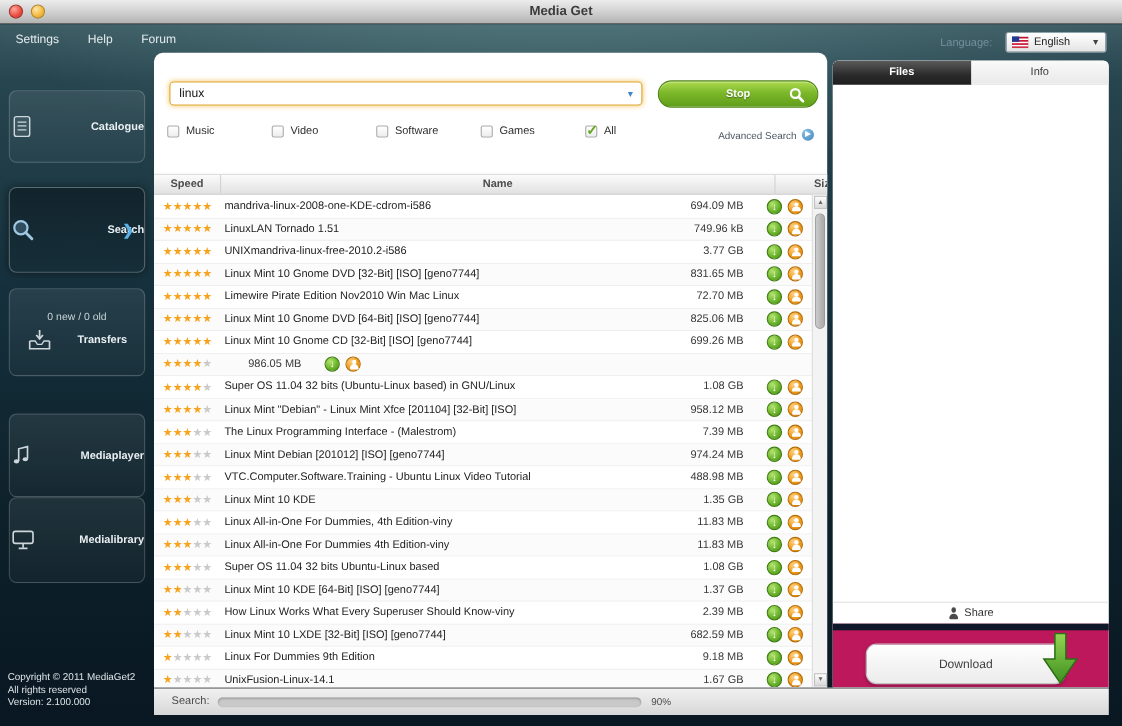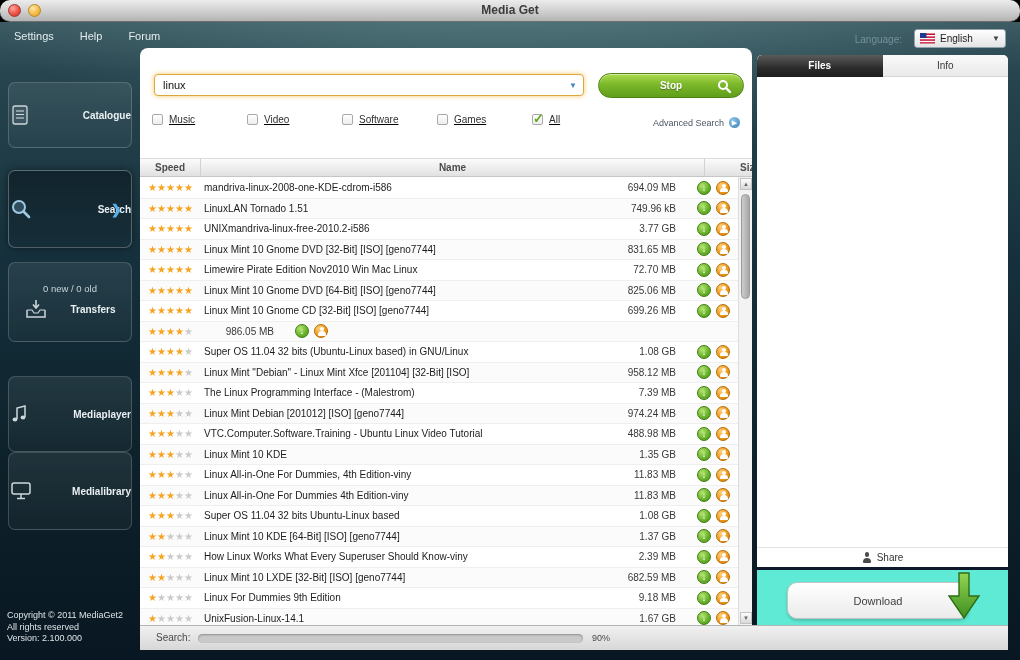--- a/index.html
+++ b/index.html
@@ -1,21 +1,21 @@
 <!DOCTYPE html>
 <html><head>
 <meta charset="utf-8">
 <style>
   * { margin:0; padding:0; box-sizing:border-box; }
   html,body { width:1020px; height:660px; background:#000; font-family:"Liberation Sans", sans-serif; overflow:hidden; }
   .stage { position:absolute; top:0; left:0; width:1020px; height:660px; }
 
   
   .titlebar { position:absolute; top:0; left:0; right:0; height:22px;
-    background:linear-gradient(#ececec,#cfcfcf 55%,#b3b3b3); border-bottom:1px solid #6f6f6f;border-radius:10px; }
+    background:linear-gradient(#ececec,#cfcfcf 55%,#b3b3b3); border-bottom:1px solid #6f6f6f; }
   .traffic { position:absolute; top:4px; left:8px; display:flex; gap:7px; }
   .light { width:13px; height:13px; border-radius:50%; cursor:default; }
   .light.red    { background:radial-gradient(circle at 35% 30%, #ffa79e, #ea4b40 60%, #c23830); border:1px solid #a33730; }
   .light.yellow { background:radial-gradient(circle at 35% 30%, #ffe7a8, #f5b73d 60%, #d2992b); border:1px solid #b28a2d; }
   .win-title { text-align:center; line-height:21px; font-size:12px; font-weight:bold; color:#3b3b3b; }
 
   
   .app { position:absolute; top:22px; left:0; right:0; bottom:0;
     background:
       radial-gradient(ellipse 900px 320px at 50% -60px, rgba(130,180,180,.38), rgba(0,0,0,0) 62%),
@@ -55,21 +55,21 @@
   .search-input { width:100%; height:100%; border:1px solid #dba93a; border-radius:4px;
     box-shadow:0 0 5px rgba(247,190,80,.85); font-size:11px; padding:0 20px 0 8px; color:#111;
     font-family:"Liberation Sans", sans-serif; outline:none; }
   .input-dd { position:absolute; right:7px; top:7px; font-size:8px; color:#3f86c6; cursor:pointer; }
   .stop-btn { position:absolute; left:458px; top:25px; width:146px; height:25px; border-radius:13px;
     background:linear-gradient(#aedb50,#7cb82a 45%,#609e1b); border:1px solid #4e8515; color:#fff;
     font-weight:bold; font-size:10px; display:flex; align-items:center; justify-content:center;
     text-shadow:0 1px 1px rgba(0,0,0,.35); box-shadow:inset 0 1px 0 rgba(255,255,255,.45); cursor:pointer; }
   .stop-btn svg { position:absolute; right:11px; top:5px; }
 
-  .filters { position:absolute; left:12px; top:66px; display:flex;text-decoration:underline; }
+  .filters { position:absolute; left:12px; top:66px; display:flex; }
   .filter { width:95px; display:flex; align-items:center; gap:6px; font-size:10px; color:#2e2e2e; cursor:pointer; }
   .cb { width:11px; height:11px; border:1px solid #a9a9a9; border-radius:2px;
     background:linear-gradient(#fff,#ededed); position:relative; flex:0 0 auto; }
   .cb.checked::after { content:"✓"; position:absolute; top:-4px; left:0px; color:#63a71d;
     font-size:13px; font-weight:bold; }
   .advanced { position:absolute; right:12px; top:69px; display:flex; align-items:center; gap:5px;
     font-size:9px; color:#4a5560; cursor:pointer; }
   .adv-ic { width:11px; height:11px; border-radius:50%; background:radial-gradient(circle at 35% 30%, #8cc4e8, #3d7fb8);
     color:#fff; font-size:7px; line-height:11px; text-align:center; }
 
@@ -110,21 +110,21 @@
   .tabs { position:absolute; left:0; top:0; right:0; height:22px; display:flex; }
   .tab { flex:1; text-align:center; line-height:22px; font-size:10px; cursor:pointer; }
   .tab.files { background:linear-gradient(#5b5b5b,#2b2b2b 60%,#1e1e1e); color:#fff; font-weight:bold; border-radius:5px 0 0 0; }
   .tab.info  { background:linear-gradient(#fafafa,#e9e9e9); color:#3a3a3a; border-bottom:1px solid #d6d6d6; border-radius:0 5px 0 0; }
   .share-row { position:absolute; left:0; right:0; top:492px; height:20px; border-top:1px solid #e2e2e2;
     display:flex; align-items:center; justify-content:center; gap:5px; font-size:10px; color:#333; cursor:pointer; }
   .share-person { position:relative; width:10px; height:11px; display:inline-block; }
   .share-person::before { content:""; position:absolute; top:0; left:3px; width:4.5px; height:4.5px; border-radius:50%; background:#4a4a4a; }
   .share-person::after  { content:""; position:absolute; bottom:0.5px; left:1px; width:8.5px; height:5px;
     border-radius:4px 4px 1px 1px; background:#4a4a4a; }
-  .download-area { position:absolute; left:0; right:0; top:512px; bottom:0; border-top:3px solid #0f172a; background:#5eead4; }
+  .download-area { position:absolute; left:0; right:0; top:512px; bottom:0; border-top:6px solid #0f172a; background:#be185d; }
   .download-btn { position:absolute; left:30px; top:12px; width:182px; height:37px; border:1px solid #c3c3c3;
     border-radius:10px; background:linear-gradient(#ffffff,#ebebeb); box-shadow:0 2px 3px rgba(0,0,0,.18);
     font-size:11px; color:#3f3f3f; display:flex; align-items:center; justify-content:center; cursor:pointer; }
   .dl-arrow { position:absolute; right:26px; top:2px; }
 
   
   .statusbar { position:absolute; left:140px; top:603px; width:868px; height:25px;
     background:linear-gradient(#f1f1f1,#d7d7d7); border-top:1px solid #b5b5b5; }
   .sb-label { position:absolute; left:16px; top:6px; font-size:10px; color:#4a4a4a; }
   .progress-track { position:absolute; left:58px; top:8px; width:385px; height:9px; border-radius:5px;

